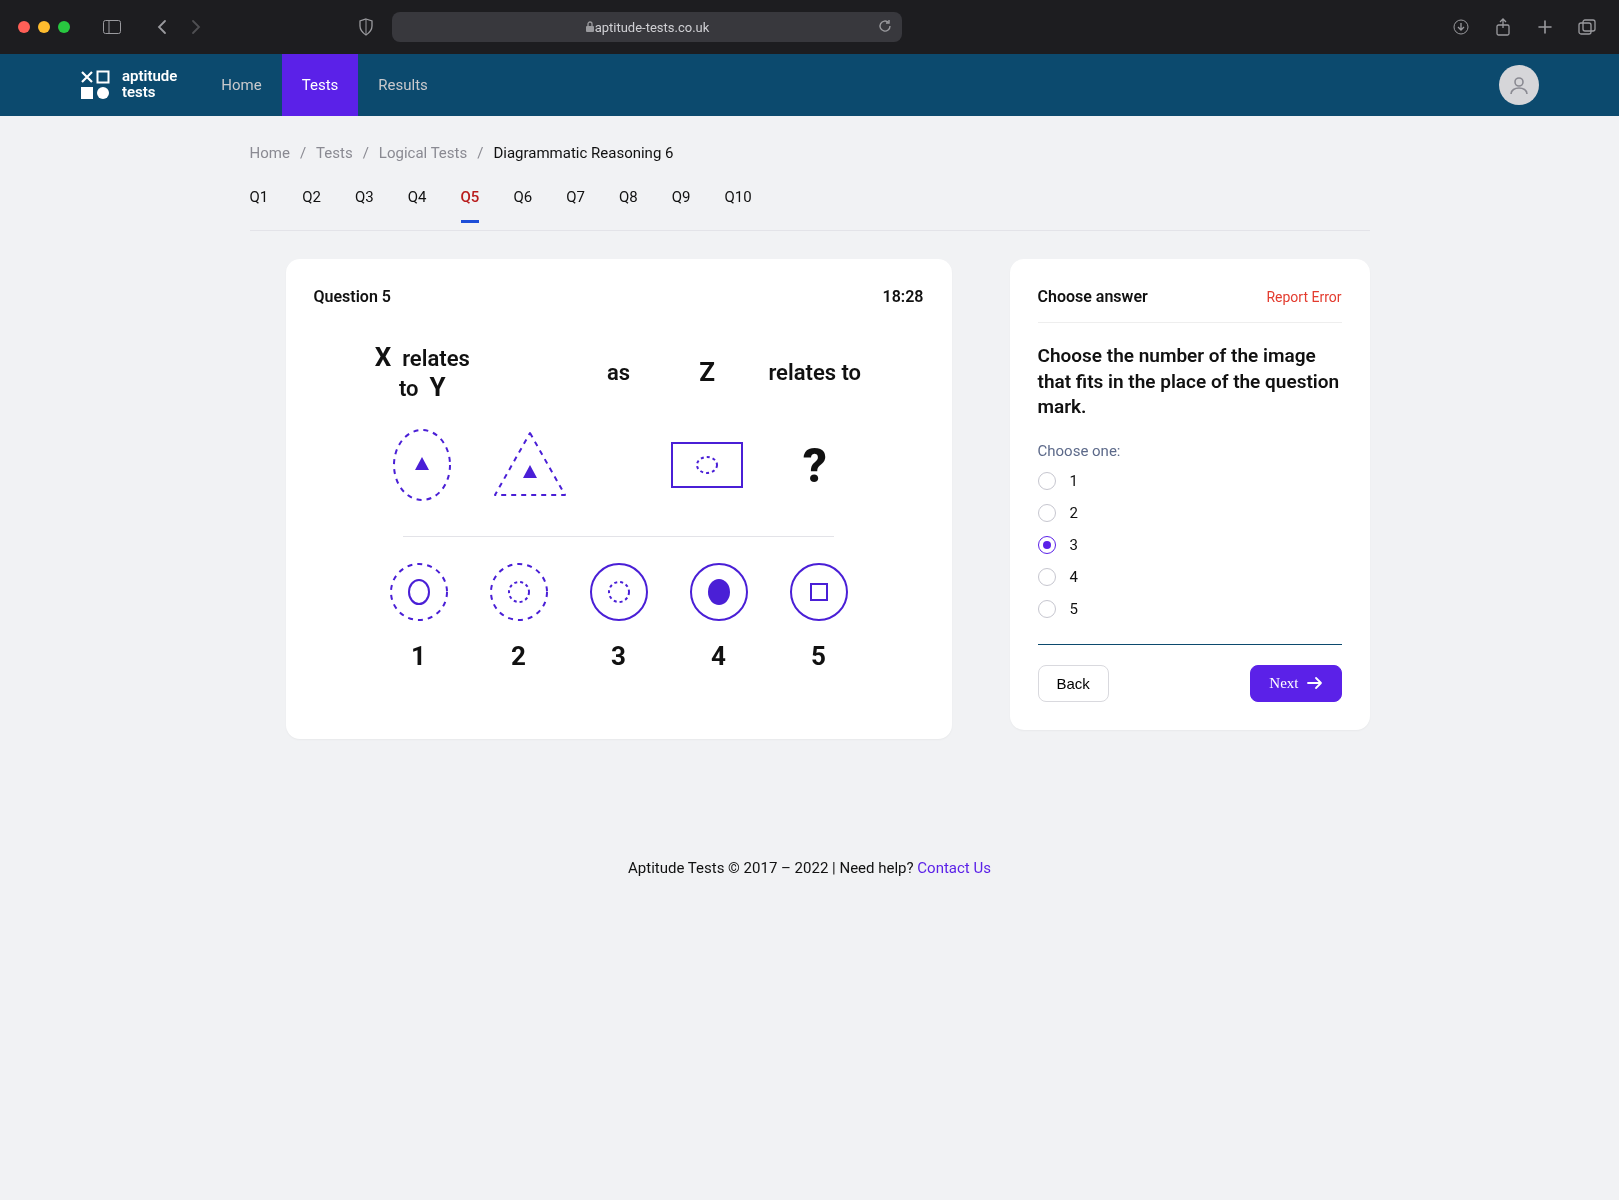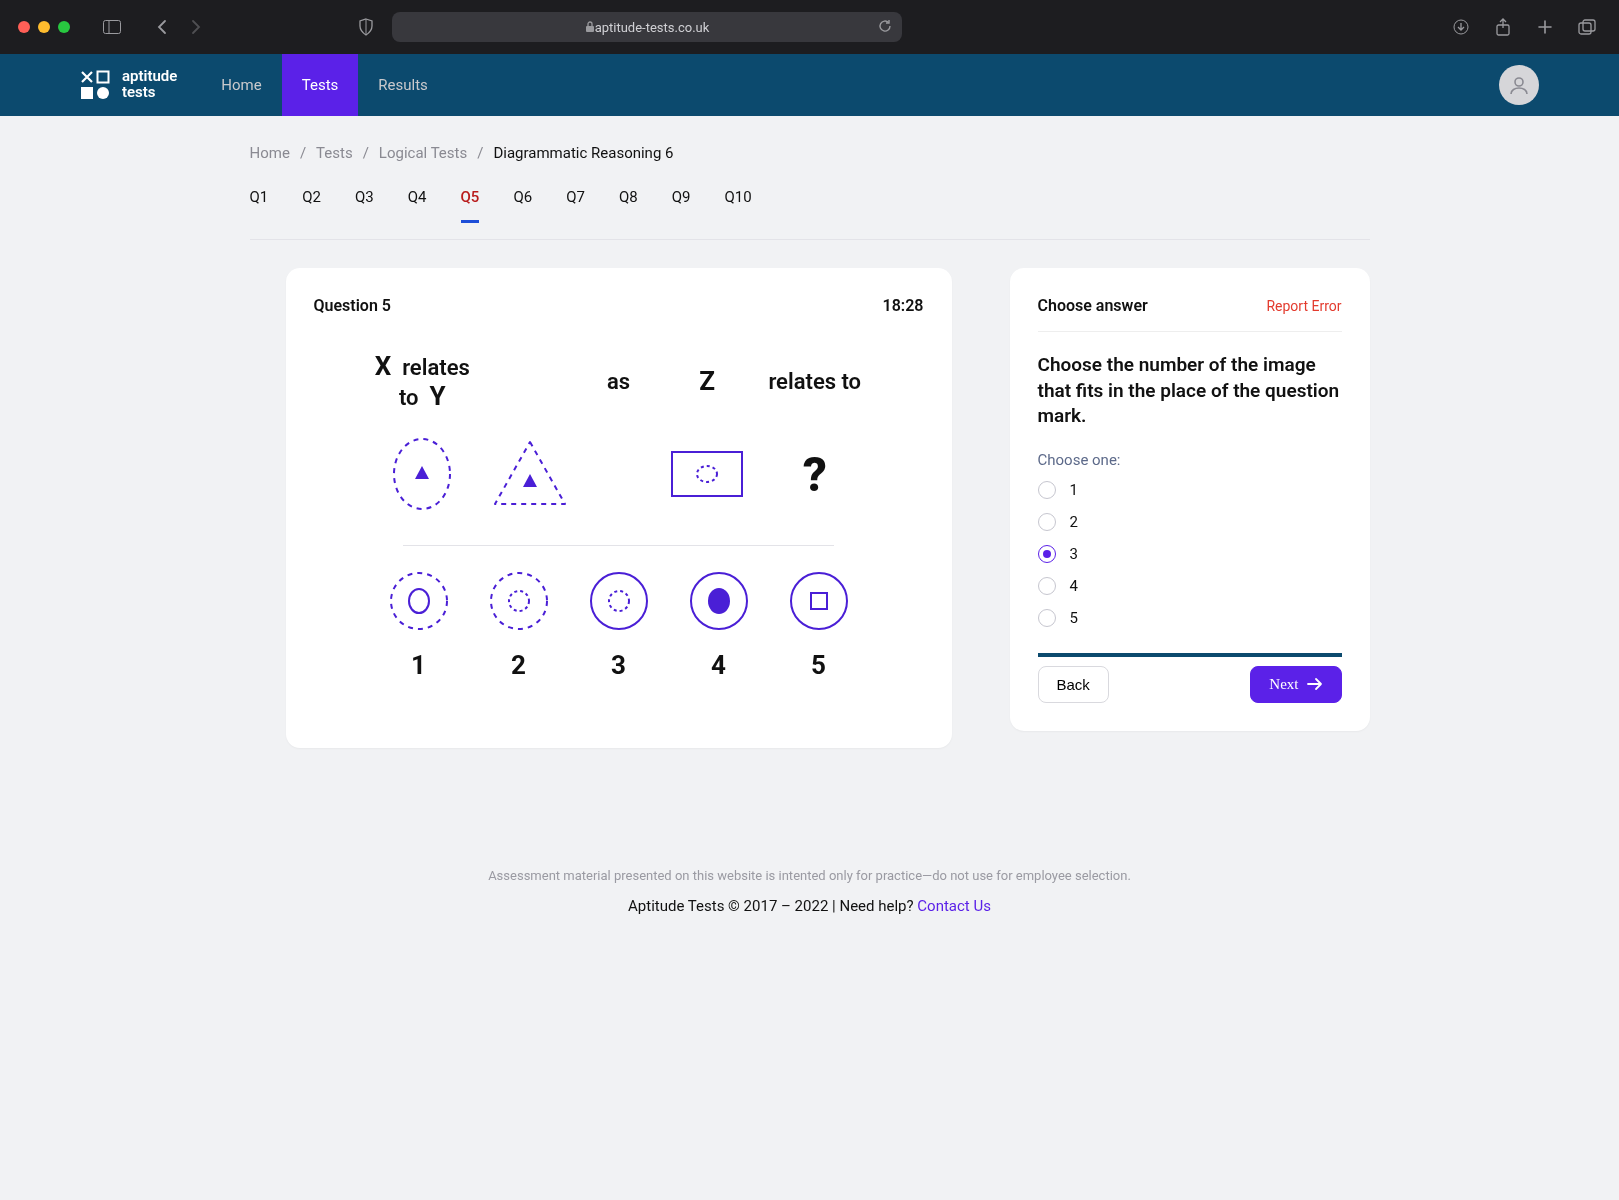--- a/index.html
+++ b/index.html
@@ -58,21 +58,21 @@
     }
 
     
     .page {
       max-width: 1120px; margin: 0 auto; padding: 28px 0 60px;
     }
     .breadcrumb { font-size: 15px; color: #8a8a92; display: flex; gap: 10px; }
     .breadcrumb .bc-link { color: #8a8a92; }
     .breadcrumb .bc-current { color: #111; }
     .qtabs {
-      display: flex; gap: 34px; margin-top: 26px; border-bottom: 1px solid #e3e3e8; padding-bottom: 17px;
+      display: flex; gap: 34px; margin-top: 26px; border-bottom: 1px solid #e3e3e8; padding-bottom: 8px;
     }
     .qtab { font-size: 15px; color: #111; padding-bottom: 14px; cursor: pointer; }
     .qtab.active { color: #b91c1c; border-bottom: 3px solid #1d4ed8; font-weight: 500; margin-bottom: -1px; }
 
     .cols { display: flex; gap: 22px; margin-top: 28px; align-items: flex-start; }
 
     .card {
       background: #fff; border-radius: 14px; padding: 28px;
       box-shadow: 0 1px 2px rgba(0,0,0,0.04);
       margin-left: 36px;
@@ -108,21 +108,21 @@
     .radio-item { display: flex; align-items: center; gap: 14px; font-size: 15px; cursor: pointer; }
     .radio-outer {
       width: 18px; height: 18px; border-radius: 50%; border: 1.5px solid #c6c6cf;
       display: flex; align-items: center; justify-content: center;
     }
     .radio-item.selected .radio-outer { border-color: #5b21e8; }
     .radio-inner { width: 8px; height: 8px; border-radius: 50%; background: #5b21e8; display: none; }
     .radio-item.selected .radio-inner { display: block; }
     .answer-foot {
       display: flex; justify-content: space-between; margin-top: 26px;
-      border-top: 4px solid #0c4a6e; padding-top: 9px;
+      border-top: 1px solid #0c4a6e; padding-top: 20px;
     }
     .btn {
       border-radius: 8px; padding: 9px 18px; font-size: 15px; cursor: pointer;
       display: inline-flex; align-items: center; gap: 8px; border: 1px solid #d9d9de; background: #fff;
     }
     .btn.primary { background: #5b21e8; color: #fff; border-color: #5b21e8; font-family: Liberation Serif, serif; }
     .btn.primary svg { stroke: #fff; }
 
     
     .footer { text-align: center; margin-top: 120px; }
@@ -384,18 +384,17 @@
           <span>Next</span>
           <svg width="16" height="14" viewBox="0 0 16 14" fill="none">
               <path d="M1 7 H14 M9 2 L14 7 L9 12" stroke="#fff" stroke-width="1.8" stroke-linecap="round" stroke-linejoin="round"></path>
             </svg>
         </button>
       </div>
     </div>
   </div>
 
   <div class="footer">
-    <div class="footer-disclaimer">Assessment material presented on this website is intented only for practice—do not use for employee selection.</div>
     <div class="footer-copy">
       <span>Aptitude Tests © 2017 – 2022 | Need help? </span><a href="#">Contact Us</a>
     </div>
   </div>
 </div>
 
 </body></html>

